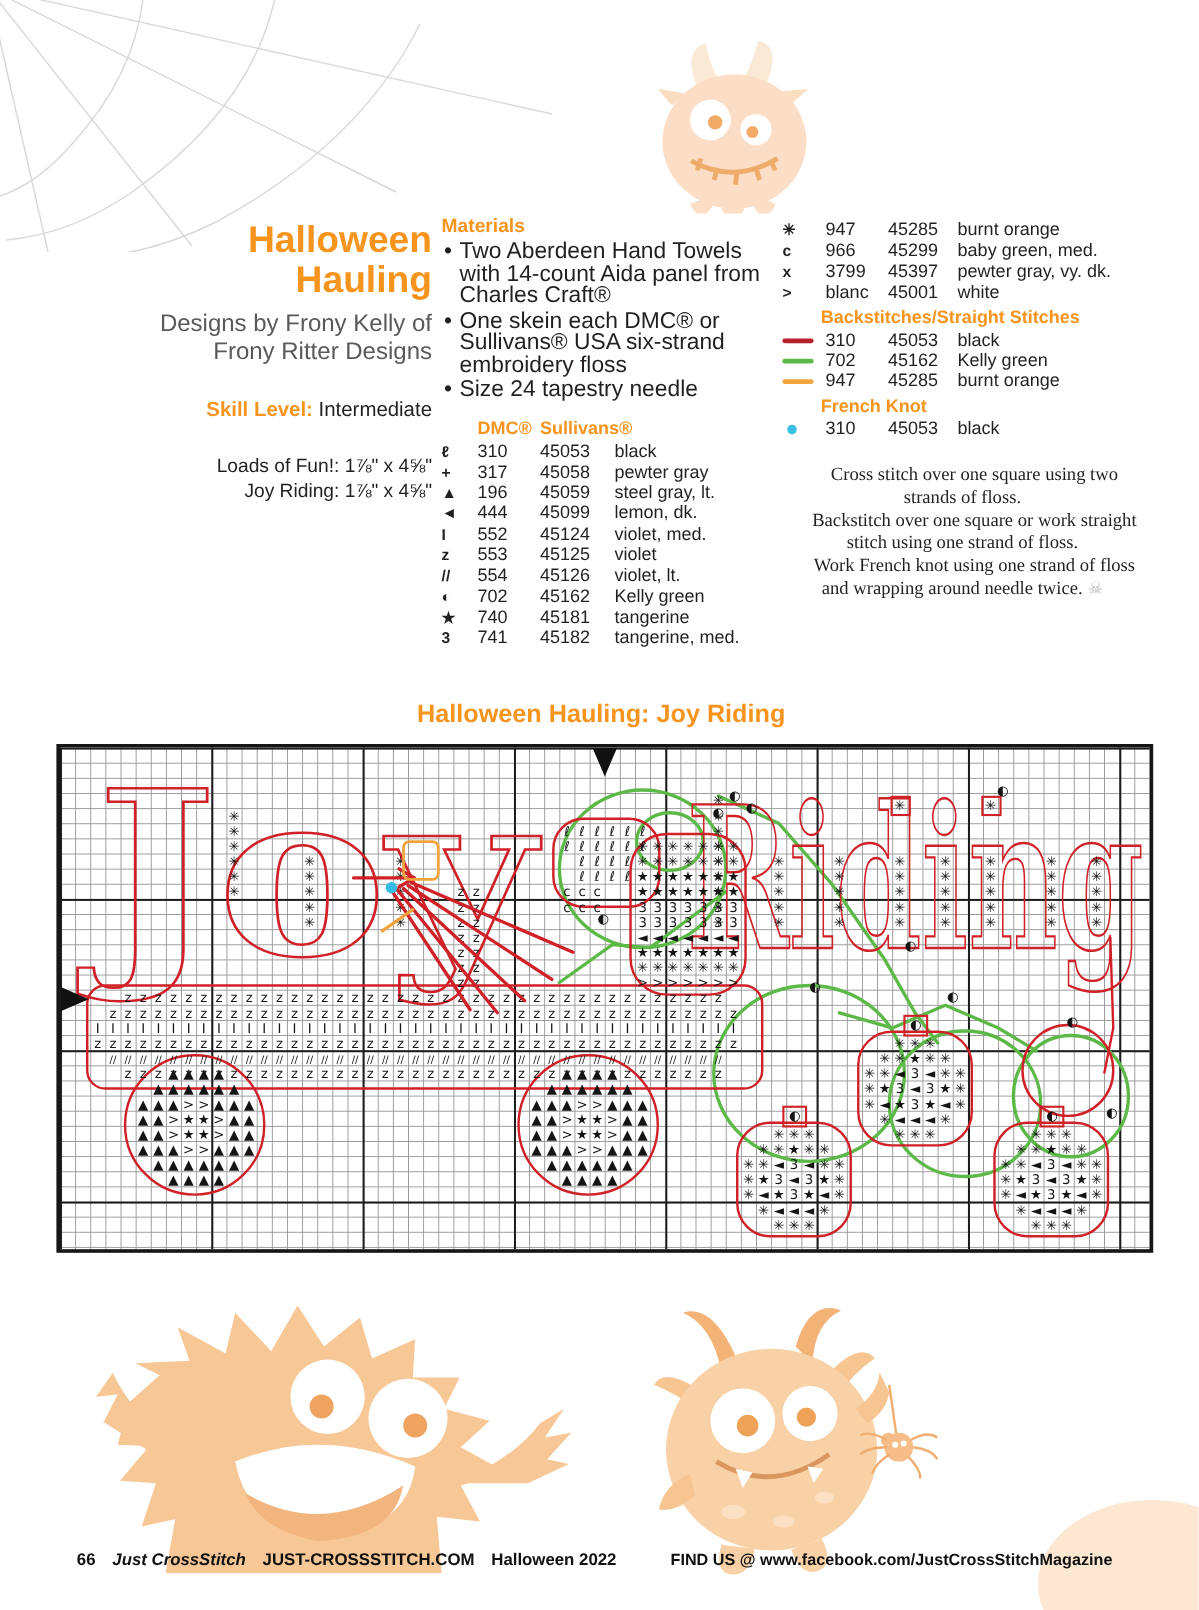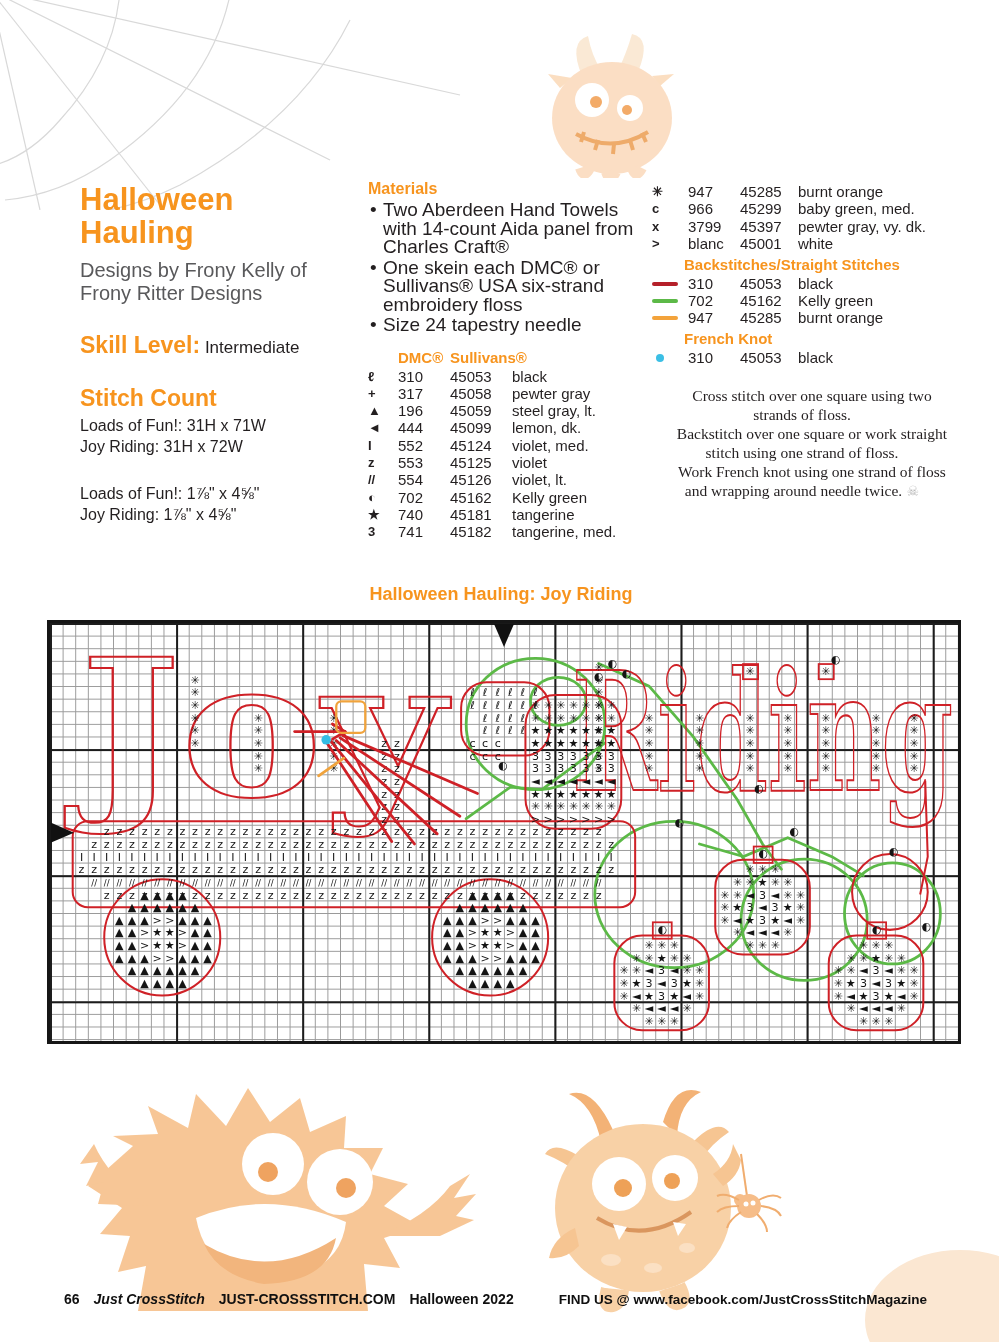--- a/index.html
+++ b/index.html
@@ -1,24 +1,24 @@
 <!DOCTYPE html>
 <html><head>
 <meta charset="utf-8">
 <style>
   html,body{margin:0;padding:0;background:#fff;}
   .page{position:relative;width:999px;height:1342px;background:#ffffff;overflow:hidden;
         font-family:"Liberation Sans",sans-serif;color:#231f20;}
   svg{display:block;}
   .web{position:absolute;left:0;top:0;}
   
-  .col1{position:absolute;left:80px;top:183px;width:280px;}
+  .col1{position:absolute;left:80px;top:183px;width:280px;text-align:right;}
   .title{color:#f7941e;font-weight:bold;font-size:31px;line-height:33px;}
   .byline{color:#59595b;font-size:20px;line-height:23px;margin-top:10px;}
-  .h-orange{color:#f7941e;font-weight:bold;font-size:23px;}
+  .h-orange{color:#f7941e;font-weight:bold;font-size:17px;}
   .skill{margin-top:27px;font-size:17px;}
   .block{margin-top:26px;}
   .block .lines{font-size:16px;line-height:21px;margin-top:3px;}
   .col2{position:absolute;left:368px;top:180px;width:278px;}
   .mat-head{color:#f7941e;font-weight:bold;font-size:16px;}
   .mat-list{margin:3px 0 0 0;padding:0;list-style:none;font-size:19px;line-height:18.5px;}
   .mat-list li{padding-left:15px;position:relative;margin-bottom:2px;}
   .mat-list li:before{content:"\2022";position:absolute;left:2px;}
   .floss{margin-top:14px;font-size:15px;}
   .fhead{display:grid;grid-template-columns:30px 52px 110px;font-weight:bold;color:#f7941e;
@@ -30,21 +30,21 @@
   .sub-head{color:#f7941e;font-weight:bold;font-size:15px;padding-left:32px;margin:3px 0 2px 0;}
   .swatch{width:26px;height:4px;border-radius:2px;margin-top:7px;}
   .knot-dot{width:8px;height:8px;border-radius:50%;margin:5px 0 0 4px;}
   .instructions{margin-top:20px;width:300px;}
   .instructions .h-orange{font-size:17px;}
   .instructions p{font-family:"Liberation Serif",serif;font-size:15.5px;line-height:19px;
                   margin:0;text-indent:20px;text-align:center;}
   .skull{color:#b9b9b9;font-size:14px;font-family:"DejaVu Sans",sans-serif;}
   
   .chart-title{position:absolute;left:47px;top:584px;width:908px;text-align:center;
-               color:#f7941e;font-weight:bold;font-size:18px;}
+               color:#f7941e;font-weight:bold;font-size:21px;}
   .grid{position:absolute;left:47px;top:620px;width:908px;height:418px;
         border:3px solid #161616;background-color:#fff;
         background-image:
           linear-gradient(to right,#1c1c1c 1.8px,transparent 1.8px),
           linear-gradient(to bottom,#1c1c1c 1.8px,transparent 1.8px),
           linear-gradient(to right,#9a9a9a 1px,transparent 1px),
           linear-gradient(to bottom,#9a9a9a 1px,transparent 1px);
         background-size:126.11px 100%,100% 126.11px,12.611px 100%,100% 12.611px;}
   .grid svg{position:absolute;left:0;top:0;width:100%;height:100%;}
   
@@ -98,27 +98,20 @@
   <div class="title">
     <div>Halloween</div>
     <div>Hauling</div>
   </div>
   <div class="byline">
     <div>Designs by Frony Kelly of</div>
     <div>Frony Ritter Designs</div>
   </div>
   <div class="skill">
     <span class="h-orange">Skill Level:</span><span> Intermediate</span>
-  </div>
-  <div class="block">
-    <div class="h-orange">Stitch Count</div>
-    <div class="lines" id="stitch-lines">
-          <div>Loads of Fun!: 31H x 71W</div>
-          <div>Joy Riding: 31H x 72W</div>
-        </div>
   </div>
   <div class="block">
     <div class="lines" id="size-lines">
           <div>Loads of Fun!: 1⅞" x 4⅝"</div>
           <div>Joy Riding: 1⅞" x 4⅝"</div>
         </div>
   </div>
 </div>
 
 <div class="col2">

